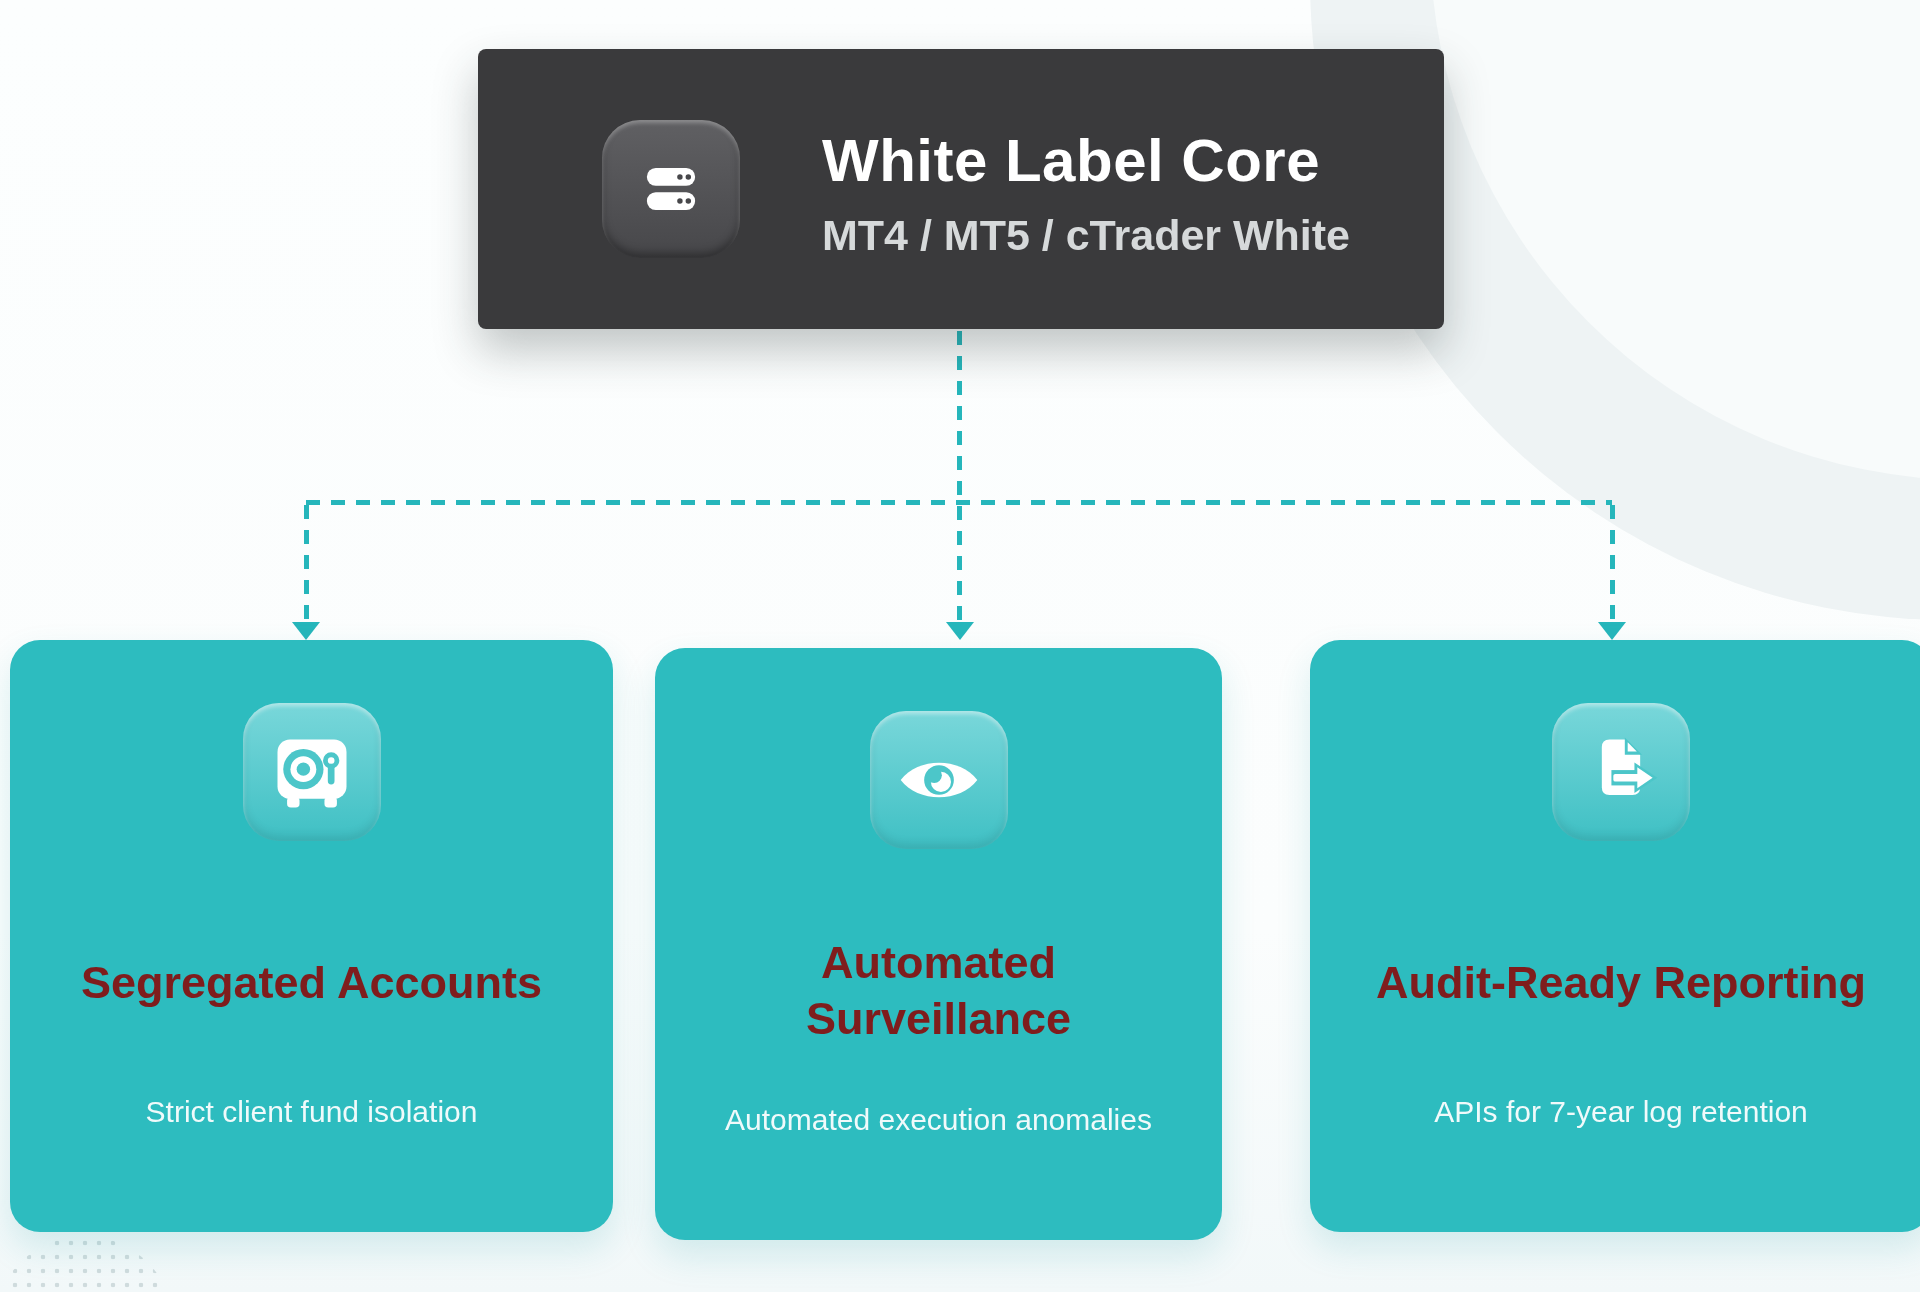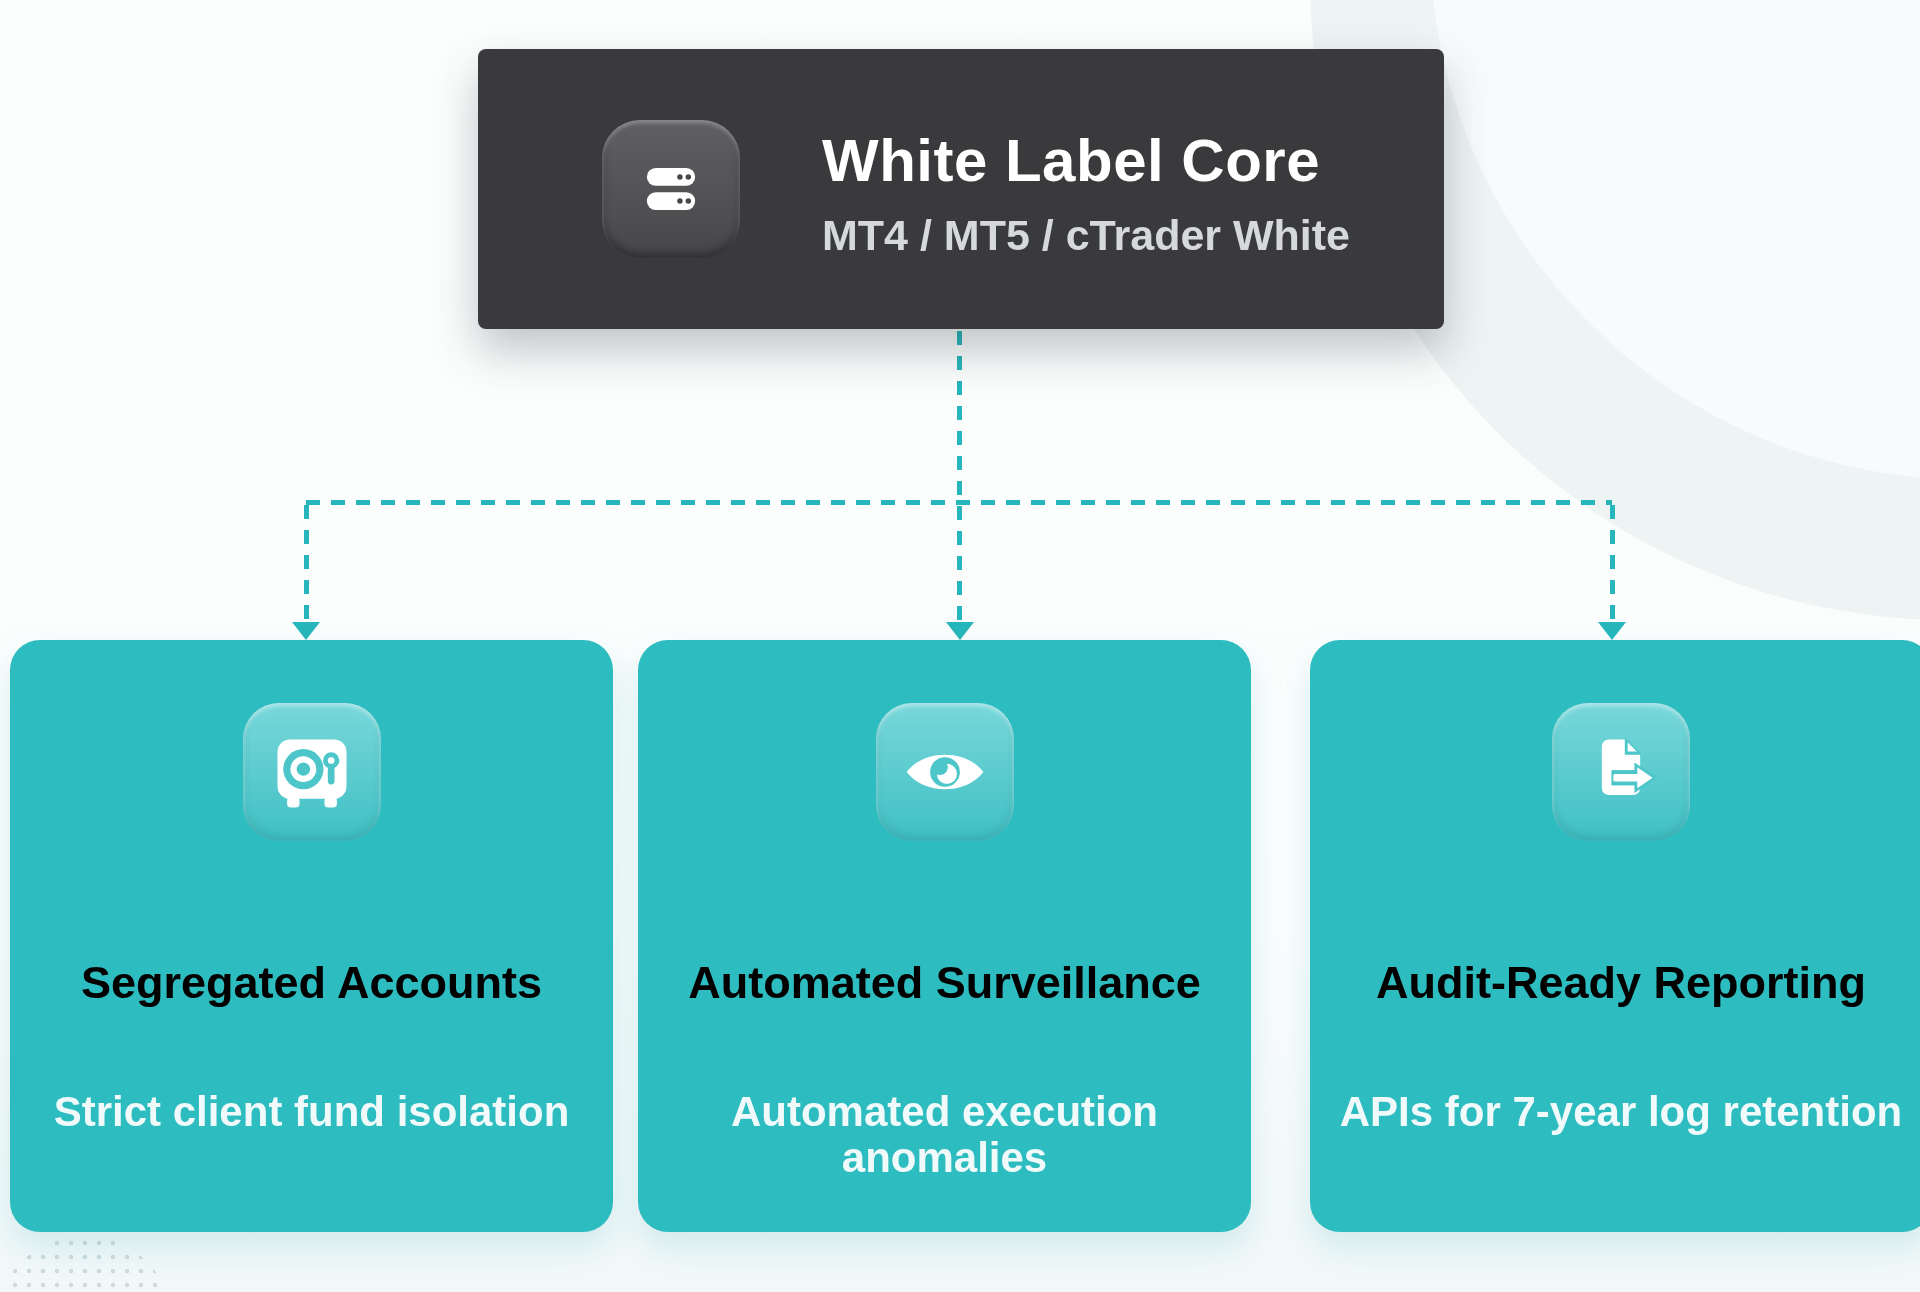--- a/index.html
+++ b/index.html
@@ -62,26 +62,26 @@
   }
   .card-icon-tile {
     width:138px; height:138px; margin:63px auto 0; border-radius:36px;
     background:linear-gradient(180deg,#79d7da 0%, #3fc0c4 100%);
     box-shadow: inset 0 3px 4px rgba(255,255,255,.45), inset 0 -5px 10px rgba(0,0,0,.10);
     display:flex; align-items:center; justify-content:center;
   }
   .card-title {
     margin:86px 34px 0; min-height:112px;
     display:flex; align-items:center; justify-content:center;
-    color:#000000; font-weight:700; font-size:45px; line-height:56px;
+    color:#7f1d1d; font-weight:700; font-size:45px; line-height:56px;
   }
   .card-title.one-line { white-space:nowrap; }
   .card-subtitle {
     margin:50px 24px 0; color:rgba(255,255,255,.93);
-    font-weight:700; font-size:42px; line-height:46px;
+    font-weight:400; font-size:30px; line-height:46px;
   }
   .card-subtitle.one-line { white-space:nowrap; margin-left:10px; margin-right:10px; }
   .card:nth-of-type(2) .card-subtitle { padding:0 60px; }
 </style>
 </head>
 <body>
 
 <div id="stage">
 
   <div class="blob-outer"></div>
@@ -123,21 +123,21 @@
         <circle cx="39" cy="45" r="13.5" fill="#ffffff"></circle>
         <circle cx="39" cy="45" r="7" fill="#4cc6c9"></circle>
         <circle cx="68" cy="36" r="6" fill="#ffffff" stroke="#4cc6c9" stroke-width="5"></circle>
         <rect x="64.5" y="41" width="7" height="20" rx="3.5" fill="#4cc6c9"></rect>
       </svg>
     </div>
     <div class="card-title one-line">Segregated Accounts</div>
     <div class="card-subtitle one-line">Strict client fund isolation</div>
   </div>
 
-  <div class="card" style="left:638px; width:613px;">
+  <div class="card" style="left:655px; width:567px;margin-top:8px;">
     <div class="card-icon-tile">
       <svg width="92" height="92" viewBox="0 0 96 96">
         <path d="M8,48 C26,24 70,24 88,48 C70,72 26,72 8,48 Z" fill="#ffffff"></path>
         <circle cx="48" cy="48" r="15.5" fill="#4cc6c9"></circle>
         <circle cx="50" cy="50" r="10.5" fill="#ffffff"></circle>
         <circle cx="43" cy="43" r="8" fill="#4cc6c9"></circle>
       </svg>
     </div>
     <div class="card-title">Automated Surveillance</div>
     <div class="card-subtitle">Automated execution anomalies</div>

